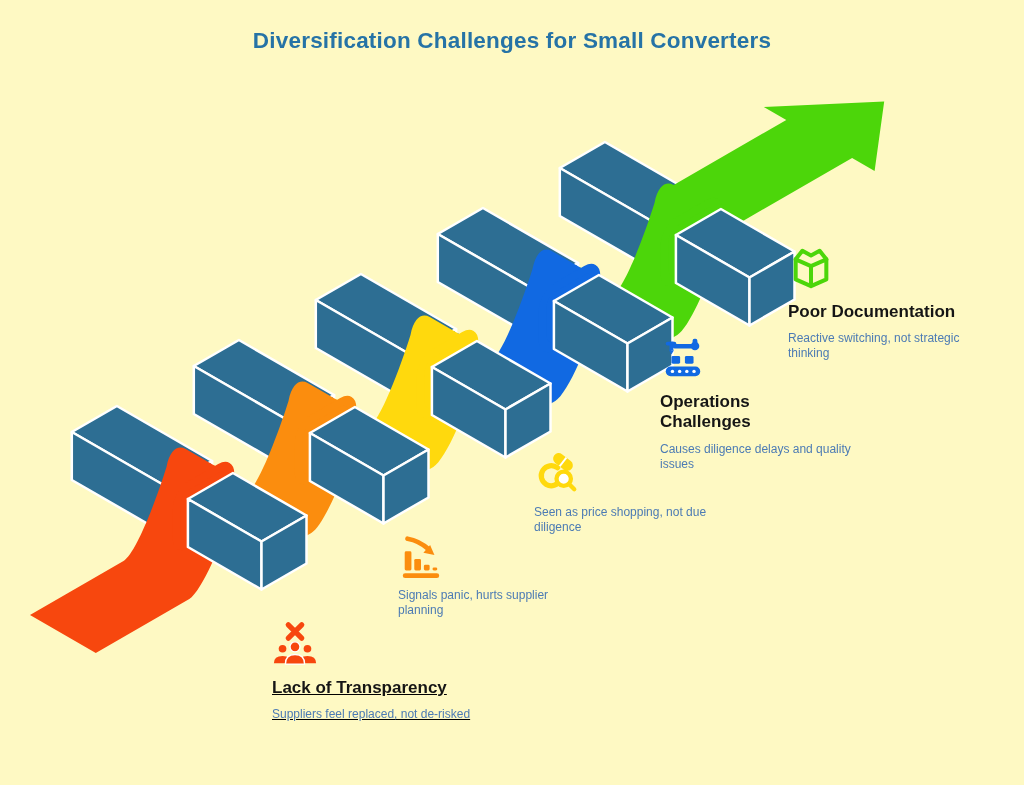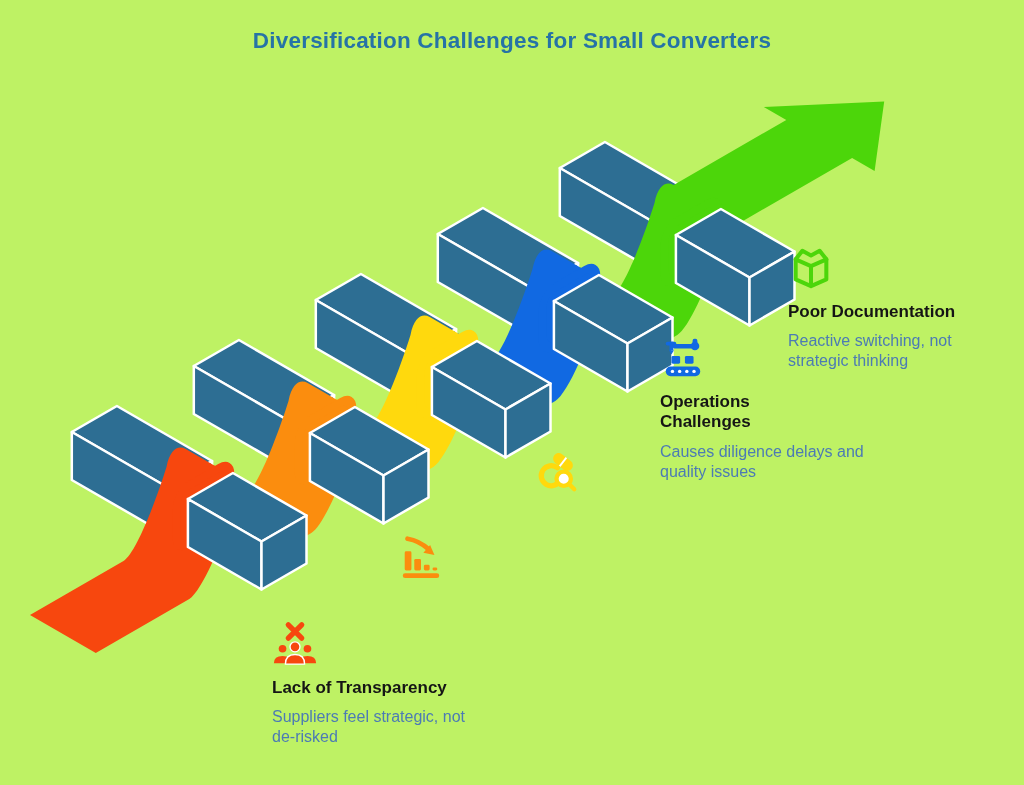--- a/index.html
+++ b/index.html
@@ -1,25 +1,25 @@
 <!DOCTYPE html>
 <html><head>
 <meta charset="utf-8">
 <style>
   html,body{margin:0;padding:0;background:#fff;}
-  #stage{position:relative;width:1024px;height:785px;background:#bef264;overflow:hidden;
+  #stage{position:relative;width:1024px;height:785px;background:#fef9c3;overflow:hidden;
          font-family:"Liberation Sans","DejaVu Sans",sans-serif;}
   .main-title{position:absolute;top:28px;left:0;right:0;text-align:center;
               font-size:22.5px;font-weight:700;color:#2673A6;letter-spacing:.2px;}
   #ribbon-svg{position:absolute;left:0;top:0;}
   .item{position:absolute;}
   .item .icon{display:block;width:46px;height:46px;}
   .item-title{margin-top:12px;font-size:17px;line-height:1.2;font-weight:700;color:#151515;}
-  .item-desc{margin-top:9px;font-size:16px;line-height:1.25;color:#4C7BB4;}
-  .item-0{left:272px;top:620px;width:212px;}
+  .item-desc{margin-top:9px;font-size:12px;line-height:1.25;color:#4C7BB4;}
+  .item-0{left:272px;top:620px;width:212px;text-decoration:underline;}
   .item-1{left:398px;top:533px;width:192px;}
   .item-2{left:534px;top:450px;width:198px;}
   .item-3{left:660px;top:334px;width:205px;}
   .item-3 .item-title{max-width:150px;}
   .item-4{left:788px;top:244px;width:216px;}
 </style>
 </head>
 <body>
 
 <div id="stage">
@@ -110,45 +110,47 @@
     <svg class="icon" viewBox="0 0 48 48" color="#F7470E">
       <path d="M17 5 L31 19 M31 5 L17 19" stroke="currentColor" stroke-width="5.5" stroke-linecap="round" fill="none"></path>
       <circle cx="11" cy="30" r="4" fill="currentColor"></circle>
       <circle cx="37" cy="30" r="4" fill="currentColor"></circle>
       <path d="M2 45 q0 -7.5 9 -7.5 q9 0 9 7.5 z" fill="currentColor"></path>
       <path d="M28 45 q0 -7.5 9 -7.5 q9 0 9 7.5 z" fill="currentColor"></path>
       <circle cx="24" cy="28" r="5.2" fill="currentColor" stroke="#fff" stroke-width="1.4"></circle>
       <path d="M14 46 q0 -10 10 -10 q10 0 10 10 z" fill="currentColor" stroke="#fff" stroke-width="1.4"></path>
     </svg>
     <div class="item-title">Lack of Transparency</div>
-    <div class="item-desc">Suppliers feel strategic, not de-risked</div>
+    <div class="item-desc">Suppliers feel replaced, not de-risked</div>
   </div>
 
   <div class="item item-1">
     <svg class="icon" viewBox="0 0 48 48" color="#FB8D0E">
       <rect x="5" y="42" width="38" height="5" rx="2.5" fill="currentColor"></rect>
       <rect x="7" y="19" width="7" height="20" rx="1.5" fill="currentColor"></rect>
       <rect x="17" y="27" width="7" height="12" rx="1.5" fill="currentColor"></rect>
       <rect x="27" y="33" width="6" height="6" rx="1.5" fill="currentColor"></rect>
       <rect x="36" y="36" width="5" height="3" rx="1.5" fill="currentColor"></rect>
       <path d="M10 6 Q22 8 32 17" stroke="currentColor" stroke-width="5" stroke-linecap="round" fill="none"></path>
       <path d="M38 23 L26.5 20.5 L33.5 12.5 Z" fill="currentColor"></path>
     </svg>
+    <div class="item-desc">Signals panic, hurts supplier planning</div>
   </div>
 
   <div class="item item-2">
     <svg class="icon" viewBox="0 0 48 48" color="#FFD90D">
       <g transform="rotate(38 30 12)">
         <rect x="19" y="6.5" width="23" height="11.5" rx="5.7" fill="currentColor"></rect>
         <line x1="30.5" y1="6.5" x2="30.5" y2="18" stroke="#fff" stroke-width="2"></line>
       </g>
       <path d="M24.5 18.5 A 10.5 10.5 0 1 0 27.5 31.5" fill="none" stroke="currentColor" stroke-width="5.5" stroke-linecap="round"></path>
       <circle cx="31" cy="30" r="7.5" fill="#fff" stroke="currentColor" stroke-width="4.5"></circle>
       <line x1="36.5" y1="35.5" x2="42" y2="41" stroke="currentColor" stroke-width="4.5" stroke-linecap="round"></line>
     </svg>
+    <div class="item-desc">Seen as price shopping, not due diligence</div>
   </div>
 
   <div class="item item-3">
     <svg class="icon" viewBox="0 0 48 48" color="#1169E2">
       <rect x="6" y="8" width="11" height="4" rx="2" fill="currentColor"></rect>
       <rect x="10" y="8" width="4" height="9" fill="currentColor"></rect>
       <path d="M9.5 17 L14.5 17 L12 21.5 Z" fill="currentColor"></path>
       <rect x="13" y="10.5" width="22" height="4.5" rx="2.2" fill="currentColor"></rect>
       <circle cx="36.5" cy="12.5" r="4.5" fill="currentColor"></circle>
       <rect x="34" y="5" width="5" height="6" rx="2" fill="currentColor"></rect>

